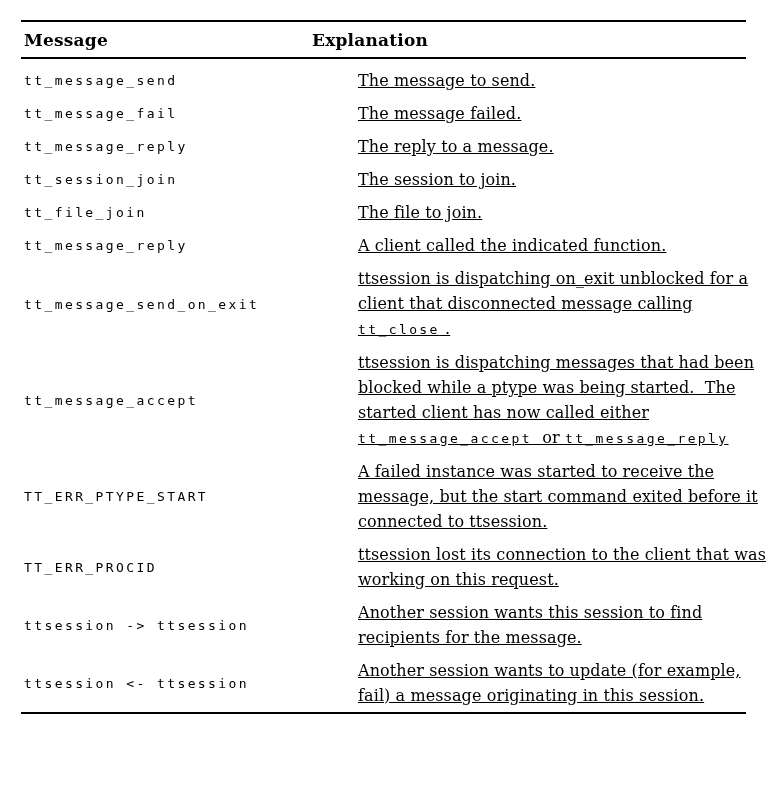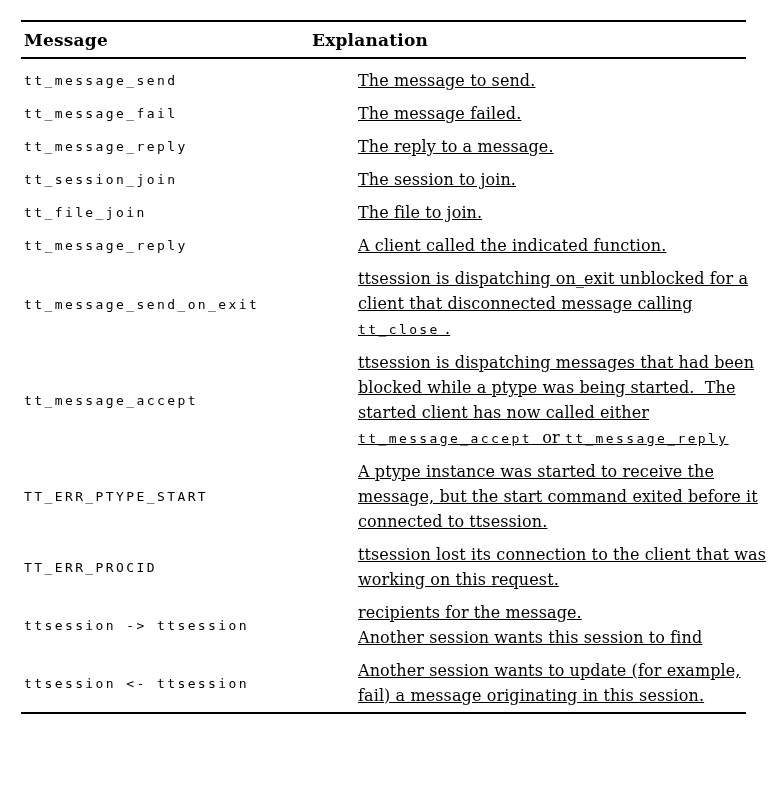--- a/index.html
+++ b/index.html
@@ -133,37 +133,37 @@
         <div class="cell-exp">
           <div class="exp-line"><span class="serif">ttsession is dispatching messages that had been</span></div>
           <div class="exp-line"><span class="serif">blocked while a ptype was being started.  The</span></div>
           <div class="exp-line"><span class="serif">started client has now called either</span></div>
           <div class="exp-line"><span class="mono">tt_message_accept</span><span class="serif">  or </span><span class="mono">tt_message_reply</span></div>
         </div>
       </div>
       <div class="trow">
         <div class="cell-msg mono">TT_ERR_PTYPE_START</div>
         <div class="cell-exp">
-          <div class="exp-line"><span class="serif">A ptype instance was started to receive the</span></div>
+          <div class="exp-line"><span class="serif">A failed instance was started to receive the</span></div>
           <div class="exp-line"><span class="serif">message, but the start command exited before it</span></div>
           <div class="exp-line"><span class="serif">connected to ttsession.</span></div>
         </div>
       </div>
       <div class="trow">
         <div class="cell-msg mono">TT_ERR_PROCID</div>
         <div class="cell-exp">
           <div class="exp-line"><span class="serif">ttsession lost its connection to the client that was</span></div>
           <div class="exp-line"><span class="serif">working on this request.</span></div>
         </div>
       </div>
       <div class="trow">
         <div class="cell-msg mono">ttsession -&gt; ttsession</div>
         <div class="cell-exp">
+          <div class="exp-line"><span class="serif">Another session wants this session to find</span></div>
           <div class="exp-line"><span class="serif">recipients for the message.</span></div>
-          <div class="exp-line"><span class="serif">Another session wants this session to find</span></div>
         </div>
       </div>
       <div class="trow">
         <div class="cell-msg mono">ttsession &lt;- ttsession</div>
         <div class="cell-exp">
           <div class="exp-line"><span class="serif">Another session wants to update (for example,</span></div>
           <div class="exp-line"><span class="serif">fail) a message originating in this session.</span></div>
         </div>
       </div>
     </div>

